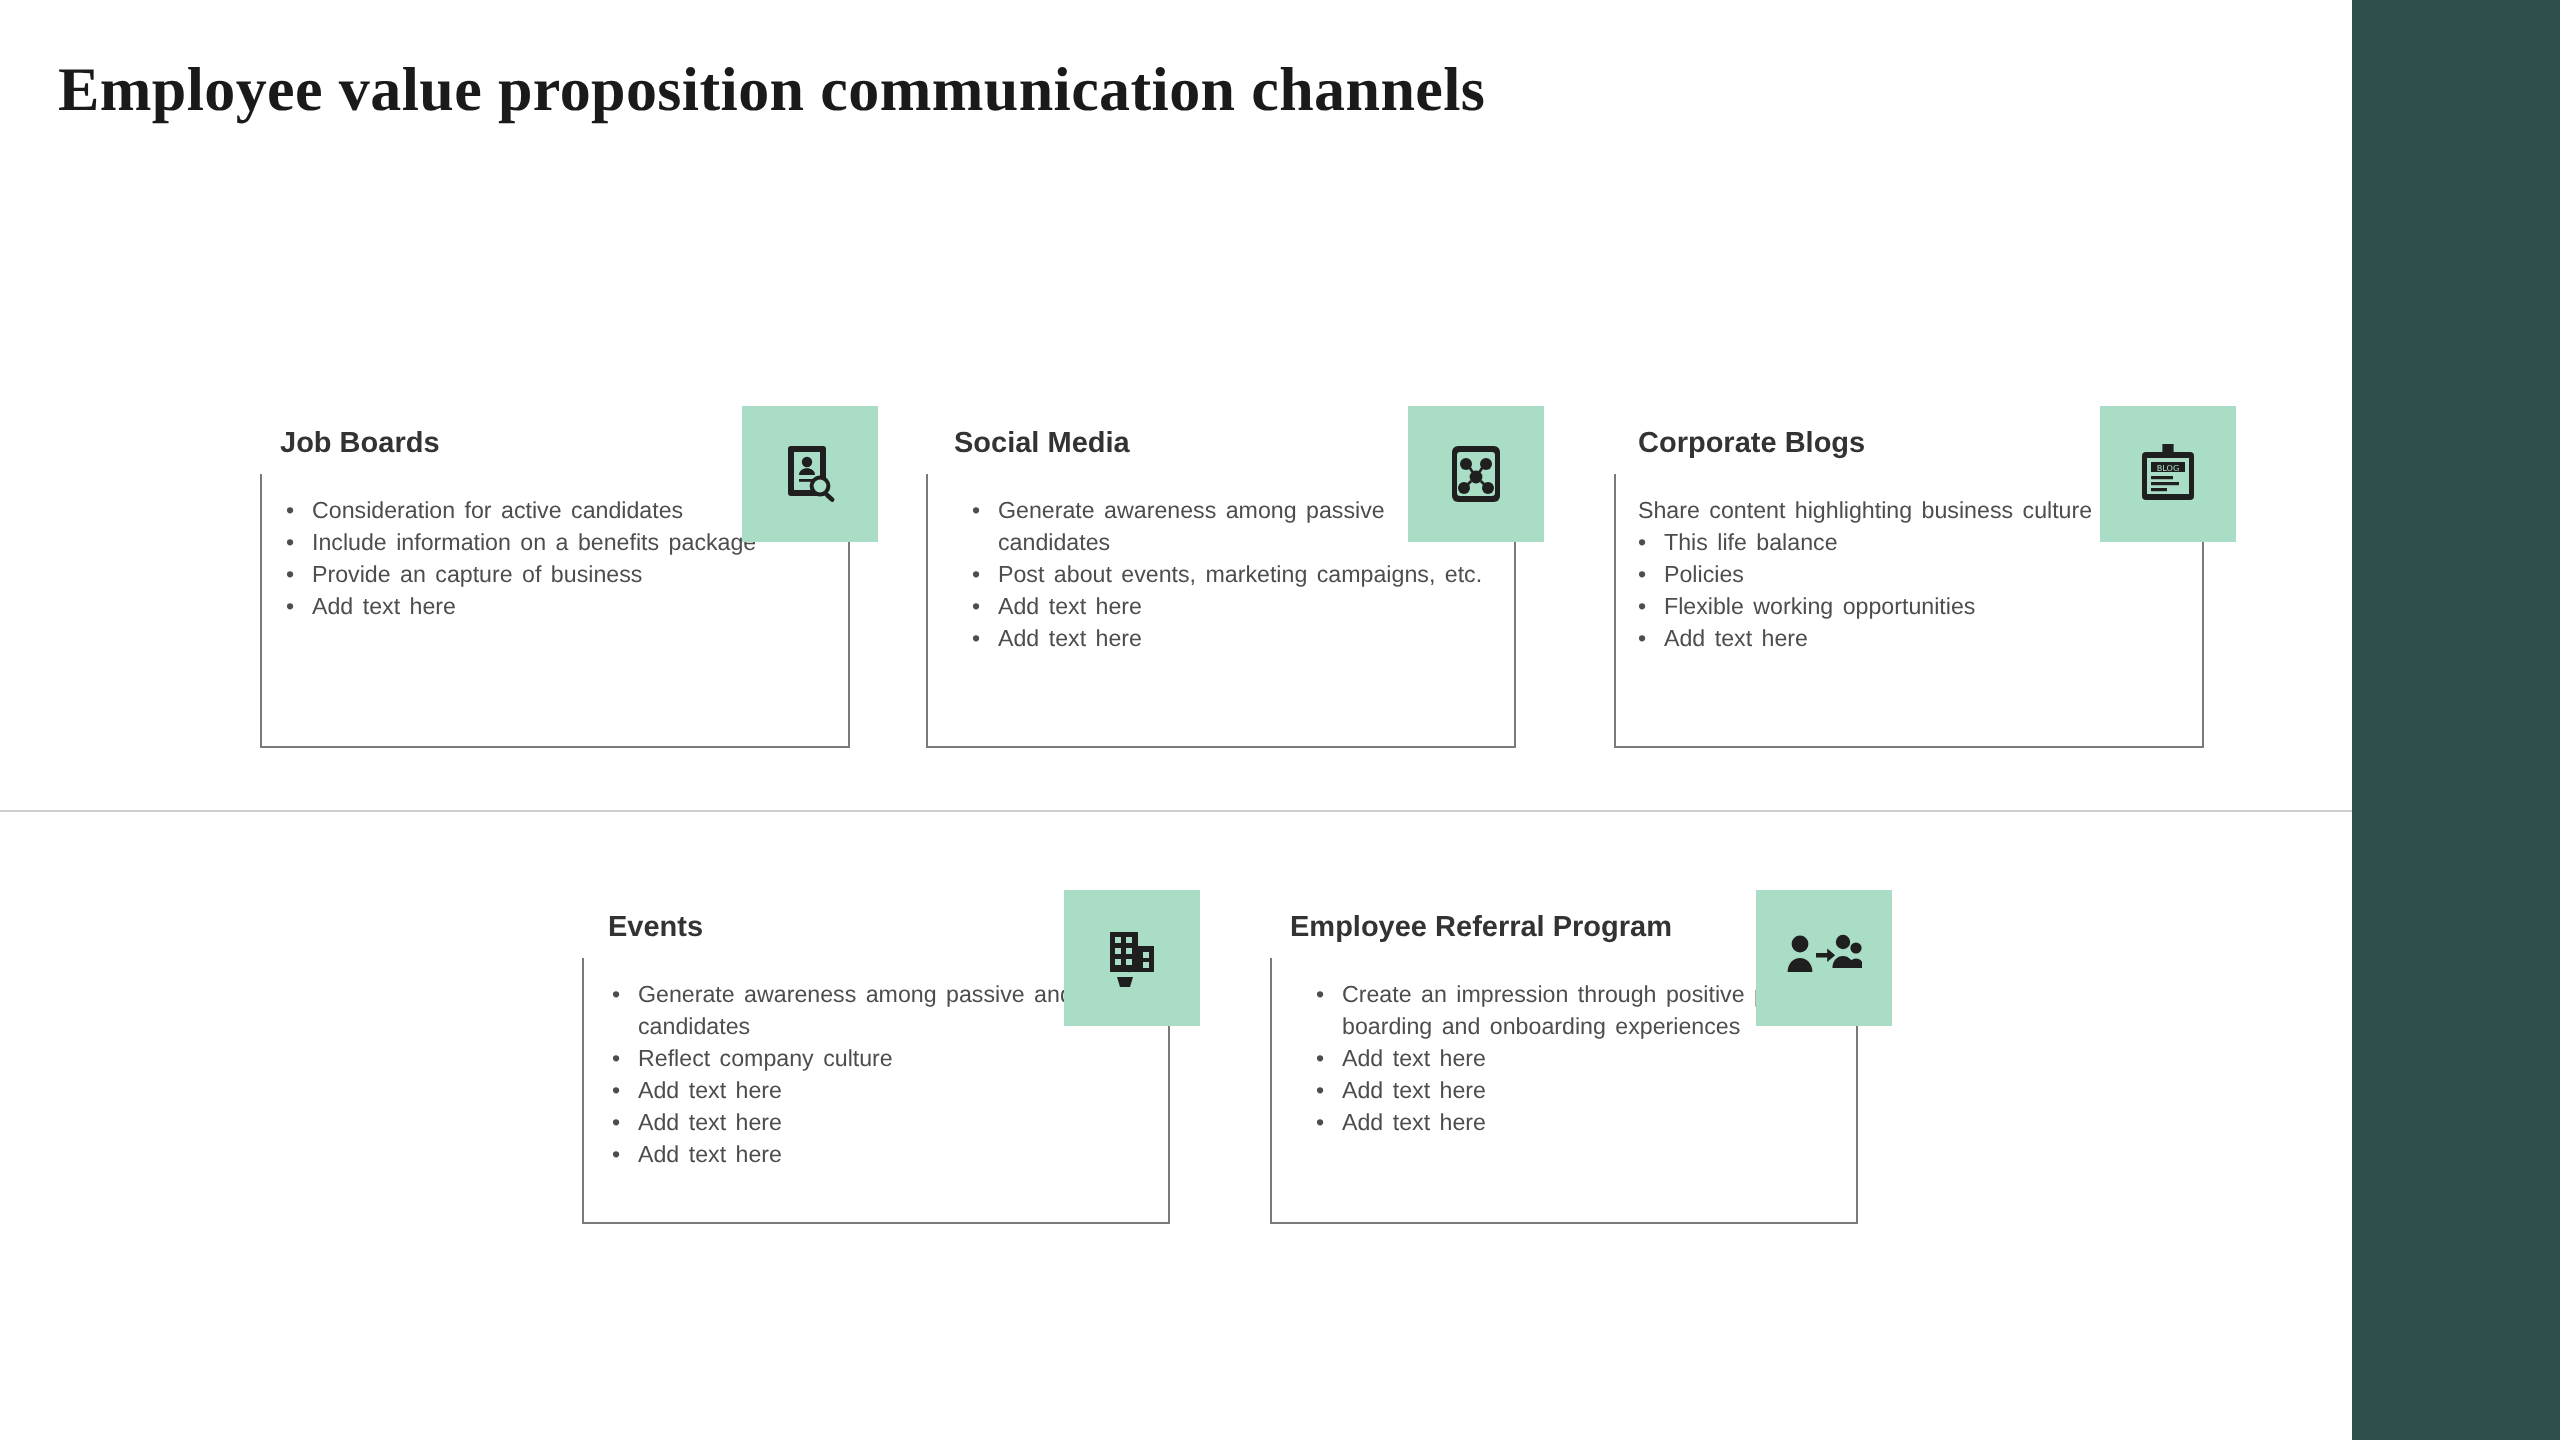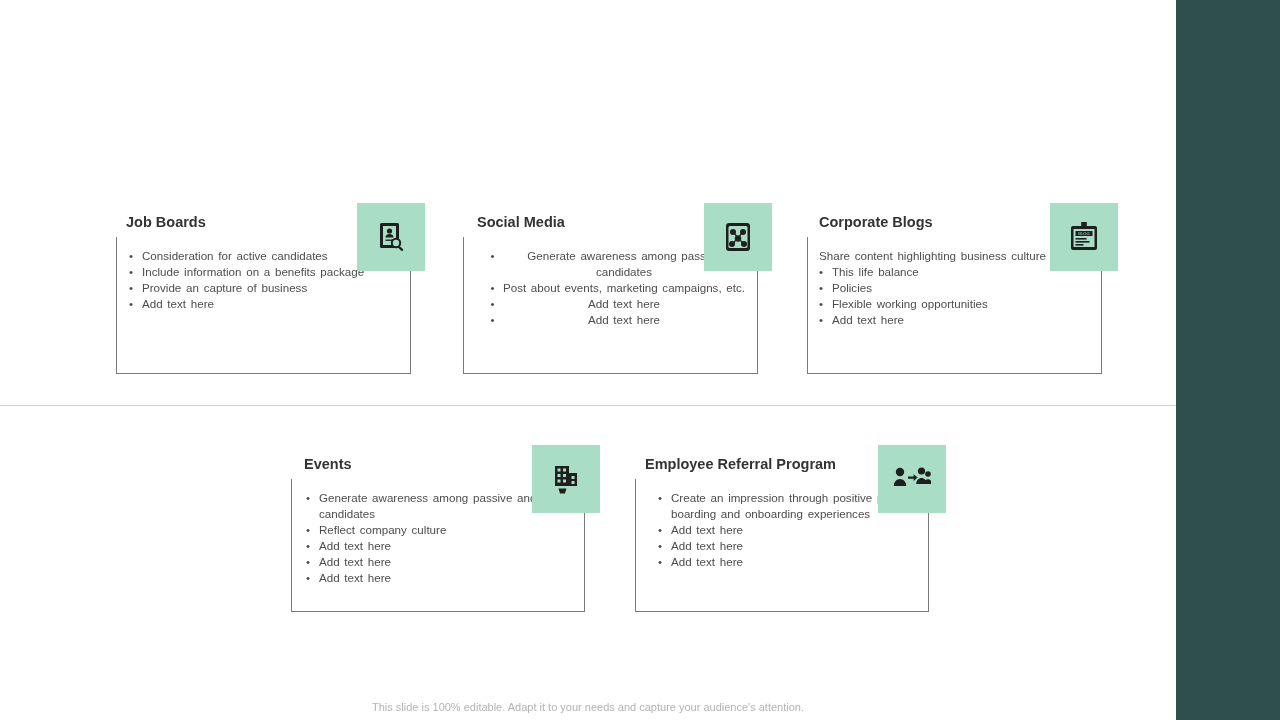--- a/index.html
+++ b/index.html
@@ -134,22 +134,23 @@
   }
   .icon-tile svg {
     display: block;
   }
 </style>
 </head>
 <body>
 
 <div class="slide">
 
-
-  <div class="card" style="left:116px; top:214px; width:295px; height:160px;">
+  <div class="title">Employee value proposition communication channels</div>
+
+  <div class="card" style="left:130px; top:214px; width:295px; height:160px;">
     <div class="card-head" style="left:10px; top:0px;">Job Boards</div>
     <div class="card-rule" style="top:23px; width:295px;"></div>
     <div class="card-box" style="left:0px; top:23px; width:295px; height:137px;">
       <div class="bullets">
         <div class="bullet">
             <span class="dot">•</span>
             <span class="txt">Consideration for active candidates</span>
           </div>
         <div class="bullet">
             <span class="dot">•</span>
@@ -172,21 +173,21 @@
         <circle cx="15.5" cy="11" r="2.6" fill="#1f1f1f"></circle>
         <path d="M11.5 17.5c0-2.3 1.9-3.4 4-3.4s4 1.1 4 3.4z" fill="#1f1f1f"></path>
         <rect x="11.5" y="19.5" width="8" height="1.4" fill="#1f1f1f"></rect>
         <circle cx="22" cy="23" r="5.2" fill="#1f1f1f"></circle>
         <circle cx="22" cy="23" r="3.2" fill="#a9ddc5"></circle>
         <rect x="25.6" y="26" width="5.5" height="2.3" rx="1.1" transform="rotate(42 25.6 26)" fill="#1f1f1f"></rect>
       </svg>
     </div>
   </div>
 
-  <div class="card" style="left:463px; top:214px; width:295px; height:160px;text-align:center;">
+  <div class="card" style="left:463px; top:214px; width:295px; height:160px;">
     <div class="card-head" style="left:14px; top:0px;">Social Media</div>
     <div class="card-rule" style="top:23px; width:295px;"></div>
     <div class="card-box" style="left:0px; top:23px; width:295px; height:137px;">
       <div class="bullets" style="left:22px;">
         <div class="bullet">
             <span class="dot">•</span>
             <span class="txt">Generate awareness among passive candidates</span>
           </div>
         <div class="bullet">
             <span class="dot">•</span>
@@ -331,16 +332,15 @@
         <path d="M0.8 22c0-4.2 2.8-7 6.2-7s6.2 2.8 6.2 7z" fill="#1f1f1f"></path>
         <path d="M15 12.5h5.6v-2.3l4 3.4 -4 3.4v-2.3H15z" fill="#1f1f1f"></path>
         <circle cx="28.5" cy="7" r="3.6" fill="#1f1f1f"></circle>
         <path d="M23.2 20c0-3.6 2.4-6 5.3-6s5.3 2.4 5.3 6z" fill="#1f1f1f"></path>
         <circle cx="35" cy="10" r="2.8" fill="#1f1f1f"></circle>
         <path d="M31 20c0-2.8 1.8-4.7 4-4.7s4 1.9 4 4.7z" fill="#1f1f1f"></path>
       </svg>
     </div>
   </div>
 
-  <div class="footer">This slide is 100% editable. Adapt it to your needs and capture your audience's attention.</div>
 </div>
 
 <div class="right-band"></div>
 
 </body></html>

